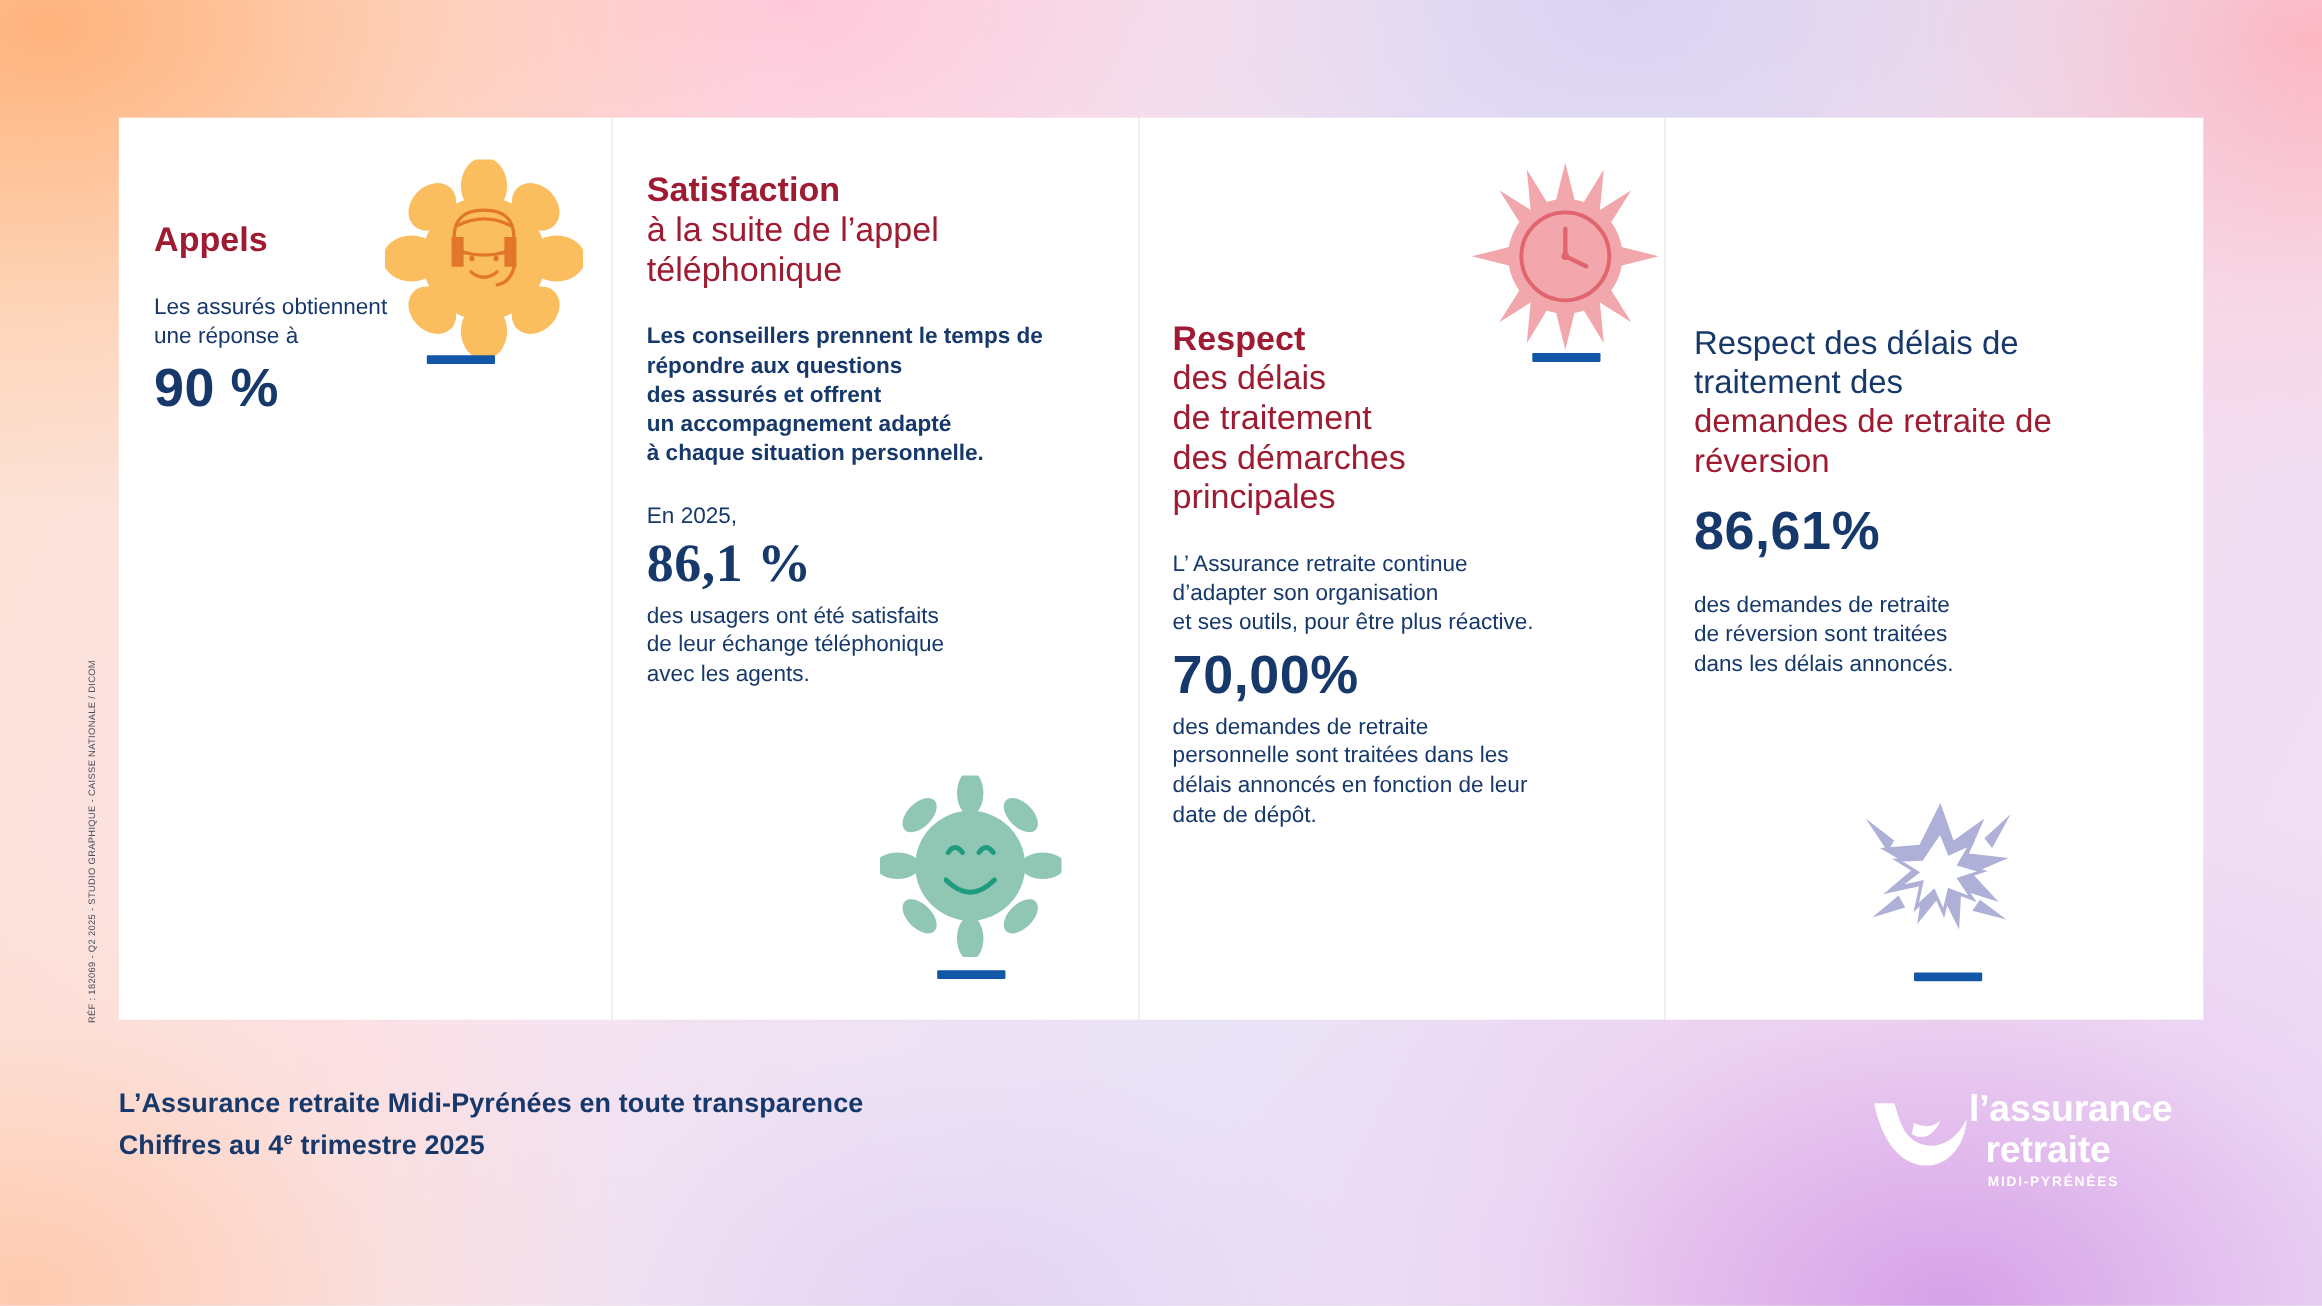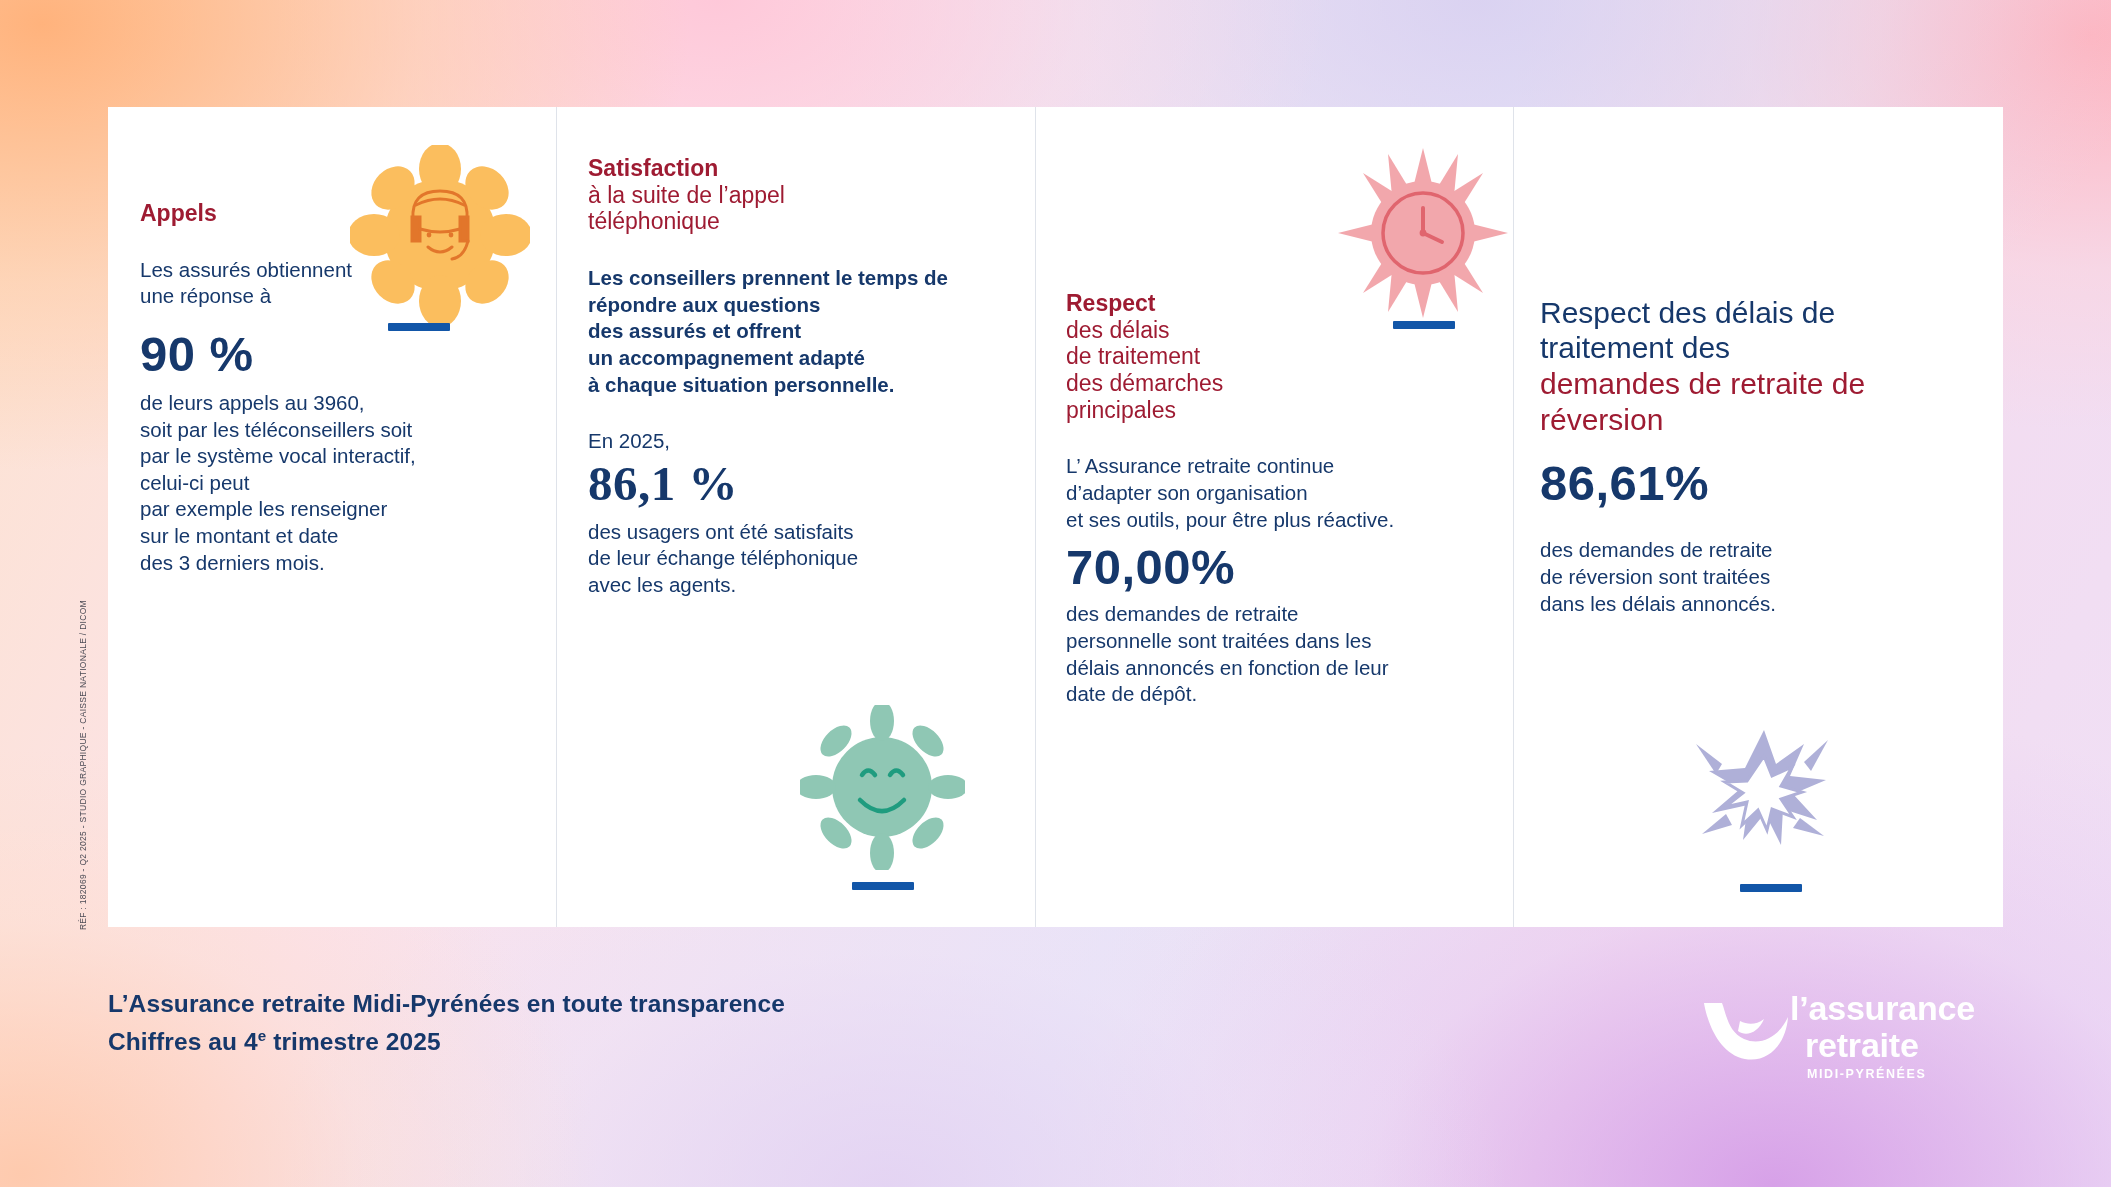--- a/index.html
+++ b/index.html
@@ -57,21 +57,21 @@
     white-space: nowrap;
     font-size: 8.5px;
     letter-spacing: 0.3px;
     color: #4b4b55;
     font-family: "Liberation Sans", sans-serif;
   }
 
   
   .h-red {
     color: #9e1b32;
-    font-size: 23px;
+    font-size: 31px;
     line-height: 1.16;
     font-weight: 400;
     margin: 0;
   }
   .h-red b { font-weight: 700; }
 
   .body-blue {
     color: #16386b;
     font-size: 20.5px;
     line-height: 1.30;
@@ -284,28 +284,21 @@
   </div>
   <div class="illus rule" style="left:1740px; top:884px;"></div>
 
   <div class="col" id="col1">
     <h2 class="h-red">
       <b>Appels</b><br>
     </h2>
     <div class="gap-m"></div>
     <div class="body-blue" style="white-space:pre-line;">Les assurés obtiennent
 une réponse à</div>
-    <div class="bignum" style="margin:20px 0 10px;">90 %</div>
-    <div class="body-blue" style="white-space:pre-line;">de leurs appels au 3960,
-soit par les téléconseillers soit
-par le système vocal interactif,
-celui-ci peut
-par exemple les renseigner
-sur le montant et date
-des 3 derniers mois.</div>
+    <div class="bignum" style="margin:10px 0 10px;">90 %</div>
   </div>
 
   <div class="col" id="col2">
     <h2 class="h-red">
       <b>Satisfaction</b><br>
       <span style="white-space:pre-line;">à la suite de l’appel
 téléphonique</span>
     </h2>
     <div class="gap-m"></div>
     <div class="body-blue" style="white-space:pre-line;font-weight:bold;">Les conseillers prennent le temps de

